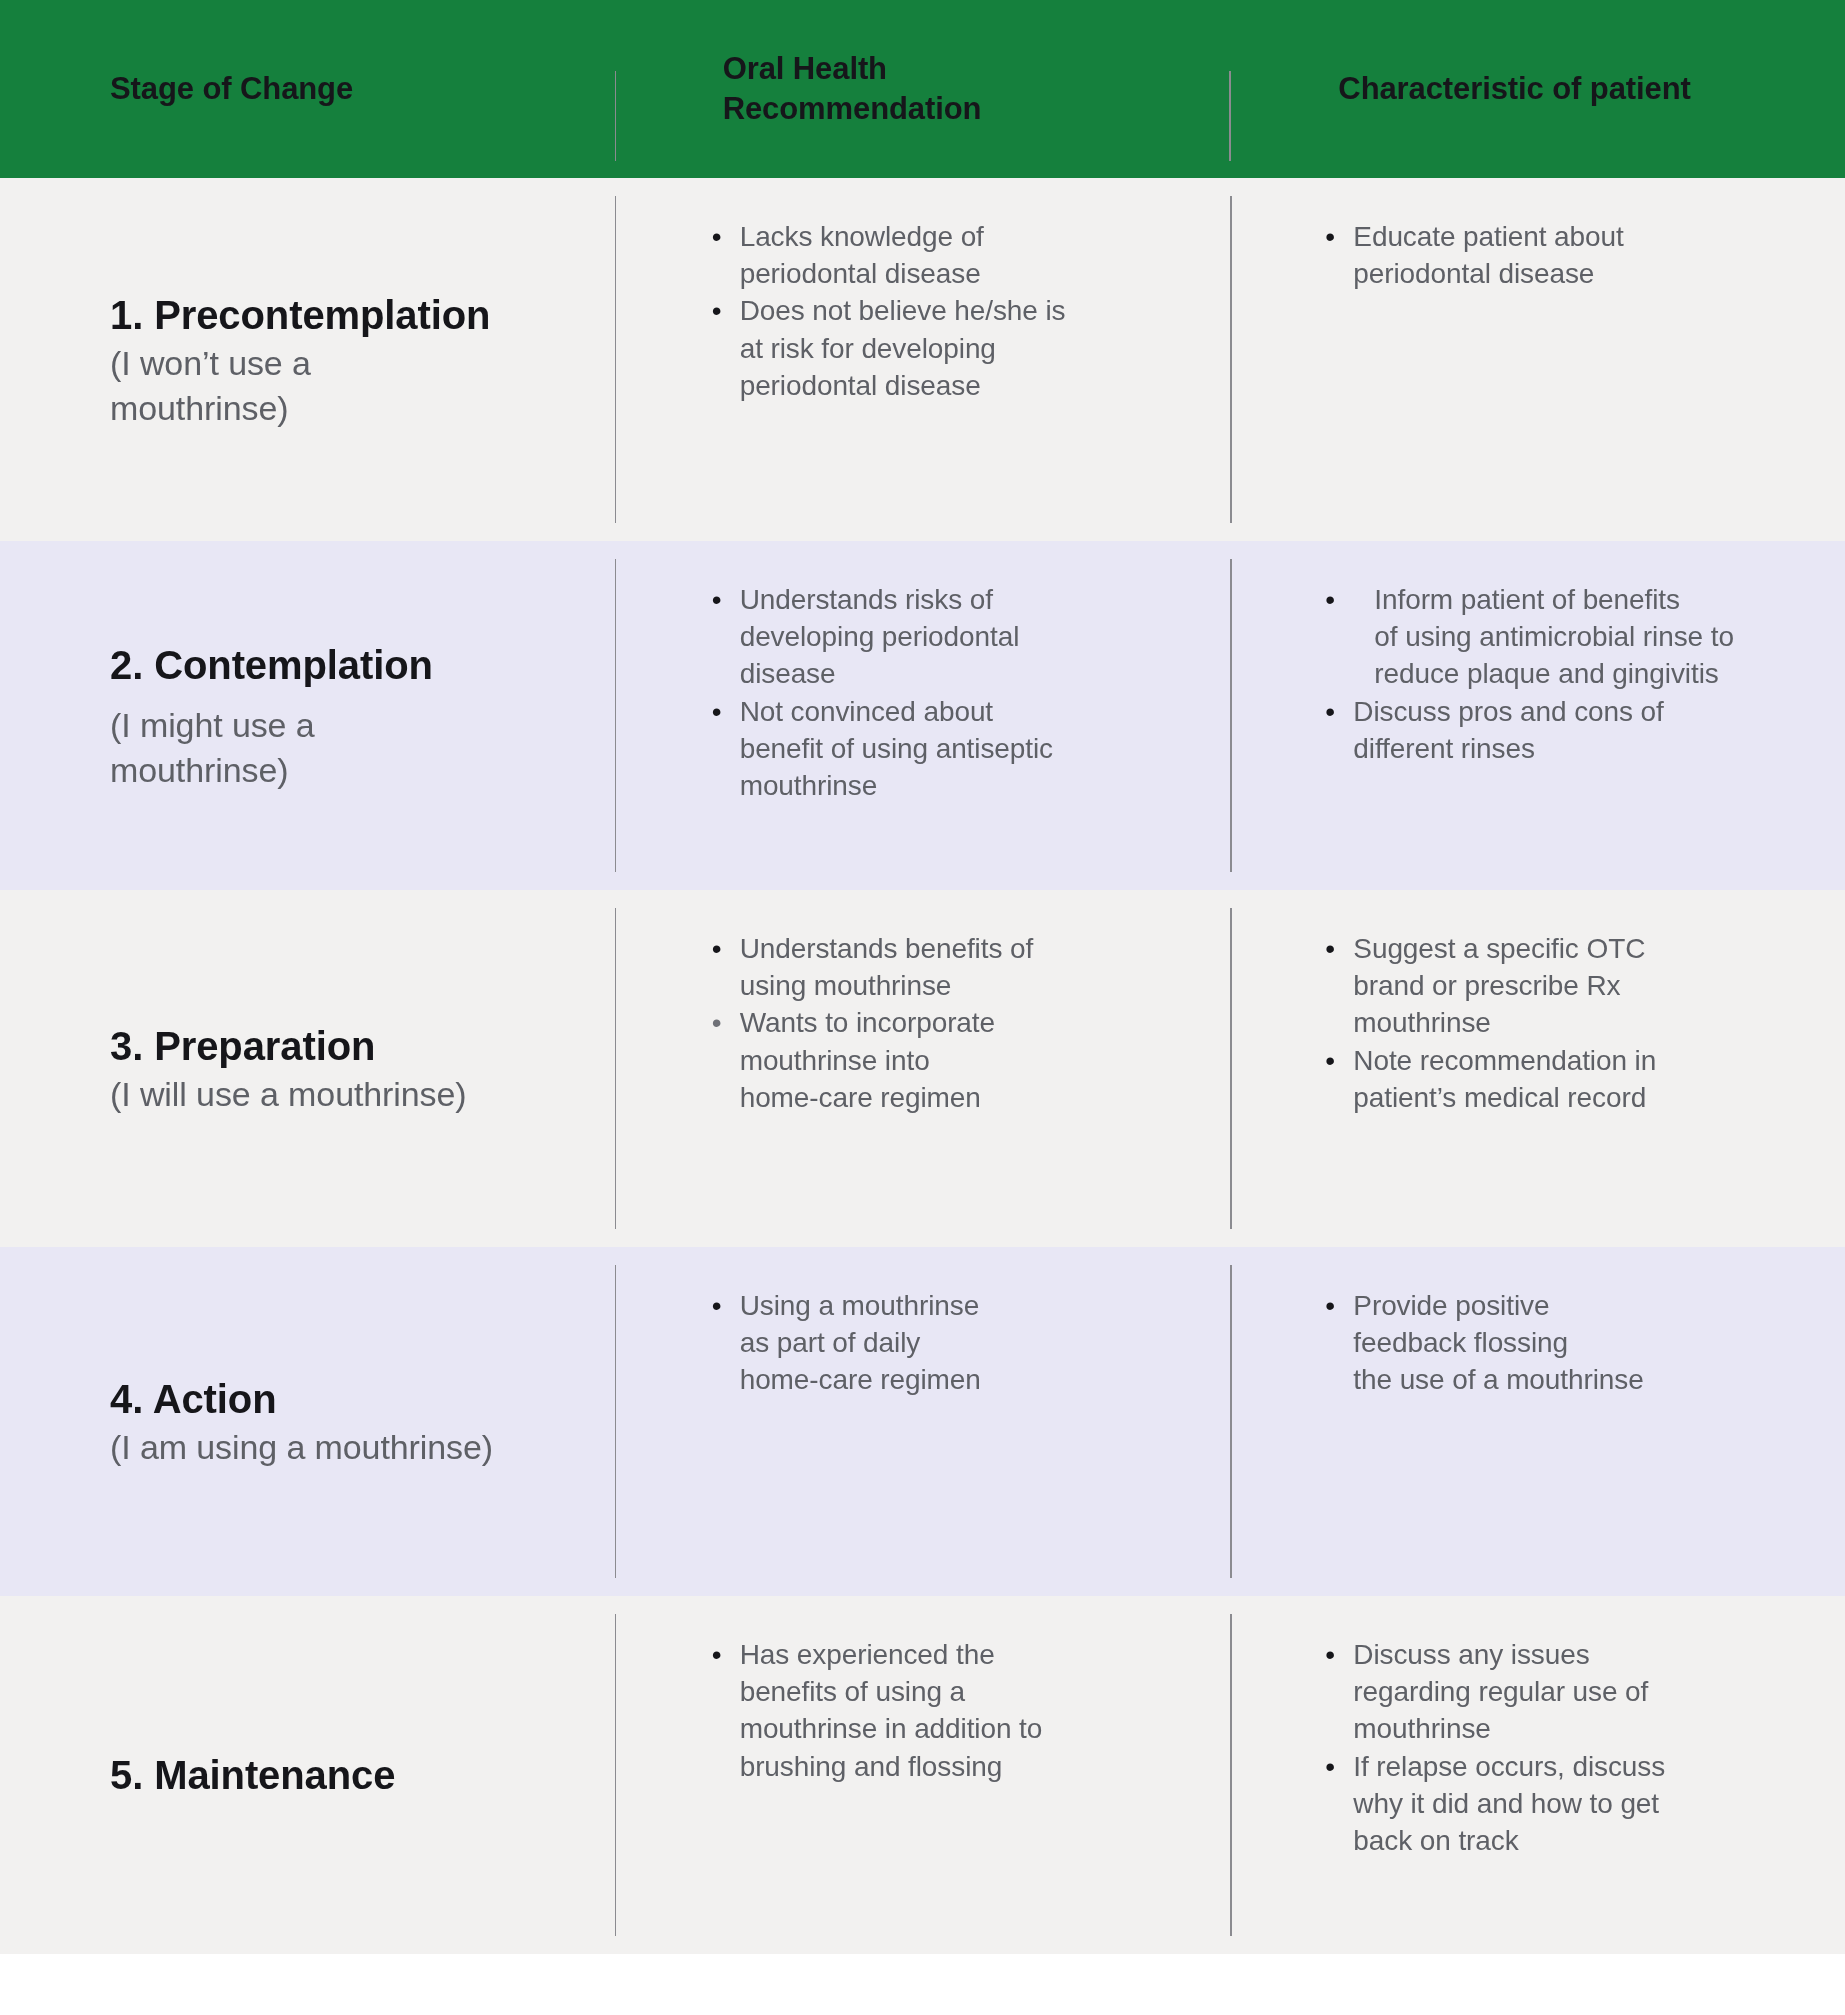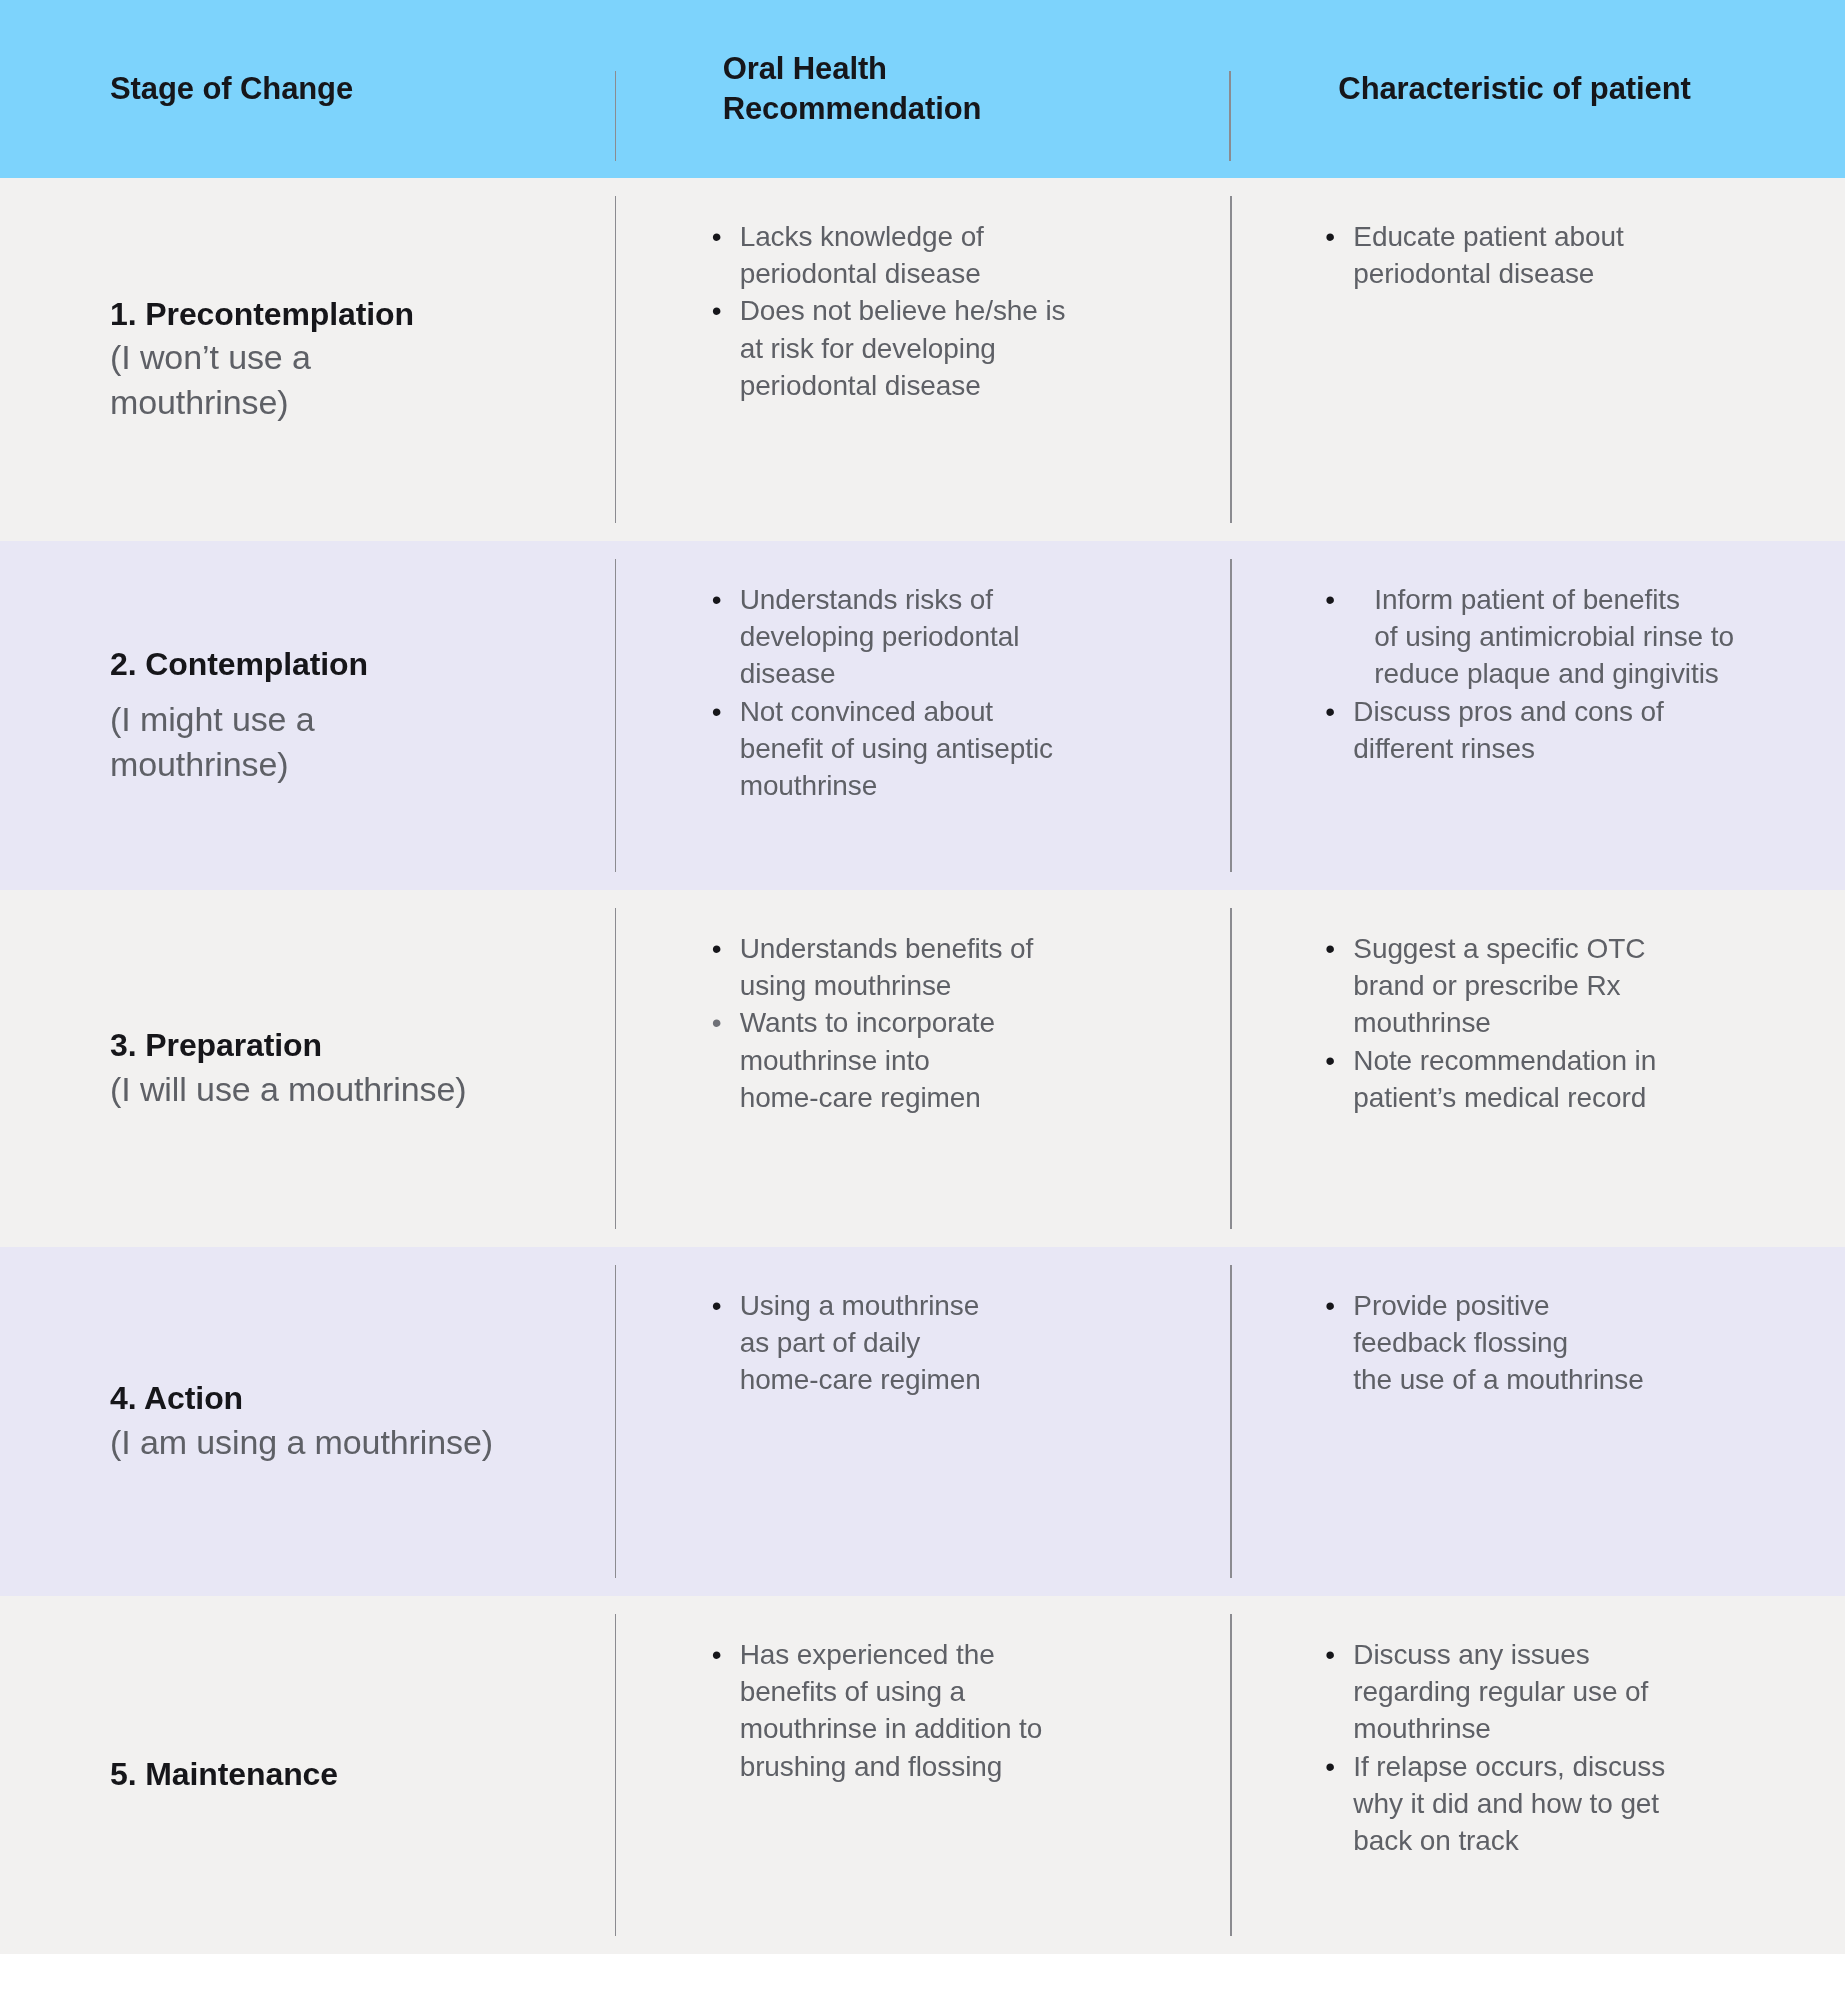--- a/index.html
+++ b/index.html
@@ -14,21 +14,21 @@
     -webkit-font-smoothing: antialiased;
   }
 
   .table {
     width: 1845px;
   }
 
   
   .thead {
     display: flex;
-    background: #7dd3fc;
+    background: #15803d;
     height: 178px;
     box-sizing: border-box;
   }
   .th {
     box-sizing: border-box;
     position: relative;
     display: flex;
     align-items: center;
   }
   .col1 { width: 615px; padding-left: 110px; padding-right: 30px; }
@@ -74,21 +74,21 @@
     background: #8b8b90;
   }
 
   
   .td-stage {
     display: flex;
     flex-direction: column;
     justify-content: center;
   }
   .stage-title {
-    font-size: 32px;
+    font-size: 40px;
     font-weight: bold;
     color: #16161a;
     line-height: 1.3;
     letter-spacing: -0.1px;
   }
   .stage-sub {
     font-size: 34px;
     font-weight: normal;
     color: #5e6066;
     line-height: 1.32;

